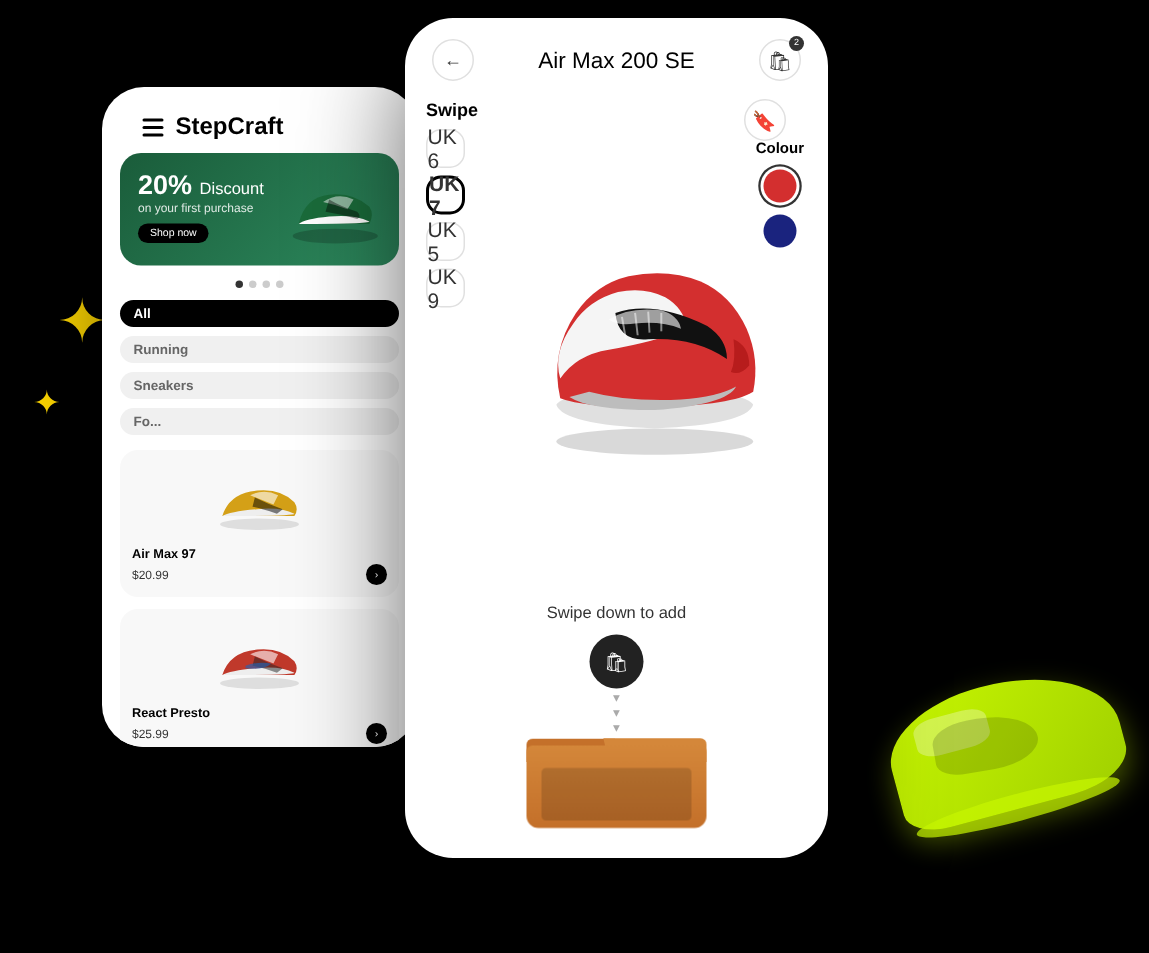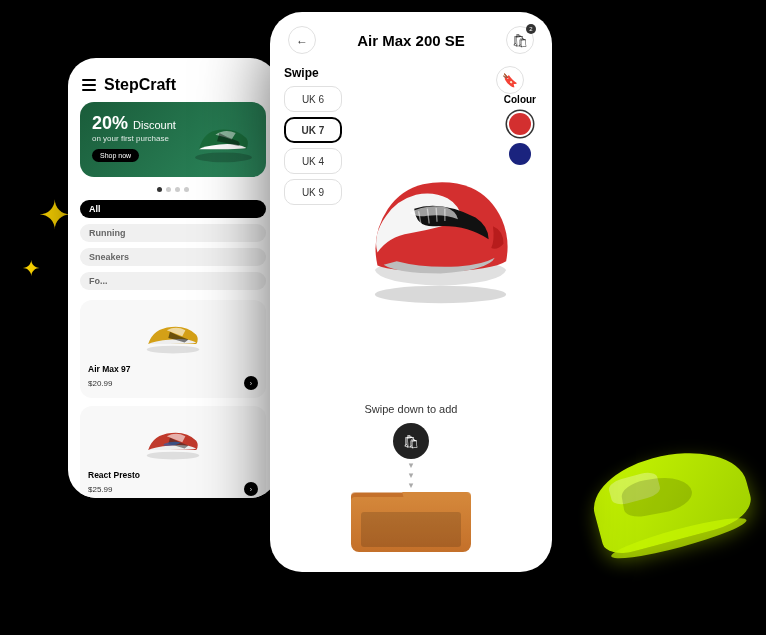--- a/index.html
+++ b/index.html
@@ -89,21 +89,21 @@
     }
 
     .phone-back-content {
       padding: 12px 0 0 0;
     }
 
     
     .stepcraft-header {
       display: flex;
       align-items: center;
-      padding: 6px 14px 8px;
+      padding: 6px 27px 8px;
       gap: 8px;
     }
     .hamburger-icon {
       display: flex;
       flex-direction: column;
       gap: 3px;
     }
     .hamburger-icon span {
       display: block;
       width: 14px;
@@ -273,21 +273,21 @@
       border: 1.5px solid #e0e0e0;
       display: flex;
       align-items: center;
       justify-content: center;
       font-size: 12px;
       color: #333;
       cursor: pointer;
     }
     .front-title {
       font-size: 15px;
-      font-weight: 700;
+      font-weight: 400;
       color: #000;
     }
     .cart-btn {
       width: 28px;
       height: 28px;
       border-radius: 50%;
       border: 1.5px solid #e0e0e0;
       display: flex;
       align-items: center;
       justify-content: center;
@@ -315,28 +315,28 @@
       font-weight: 600;
       color: #000;
       margin-bottom: 6px;
     }
     .size-options {
       display: flex;
       flex-direction: column;
       gap: 5px;
     }
     .size-option {
-      width: 58px;
+      width: 26px;
       height: 26px;
       border-radius: 10px;
       border: 1.5px solid #e0e0e0;
       display: flex;
       align-items: center;
       justify-content: center;
-      font-size: 10px;
+      font-size: 14px;
       font-weight: 500;
       color: #333;
       cursor: pointer;
     }
     .size-option.selected {
       border: 2px solid #000;
       font-weight: 700;
     }
 
     
@@ -634,21 +634,21 @@
         </div>
       </div>
 
       <div style="display:flex; flex:1; position:relative; padding: 0 14px;">
 
         <div style="display:flex;flex-direction:column;padding-top:2px;min-width:50px;">
           <div class="size-label">Swipe</div>
           <div class="size-options">
             <div class="size-option">UK 6</div>
             <div class="size-option selected">UK 7</div>
-            <div class="size-option">UK 4</div>
+            <div class="size-option">UK 5</div>
             <div class="size-option">UK 9</div>
           </div>
         </div>
 
         <div style="flex:1;display:flex;align-items:center;justify-content:center;position:relative;">
           <svg width="175" height="155" viewBox="0 0 200 170">
 
             <ellipse cx="100" cy="158" rx="75" ry="10" fill="rgba(0,0,0,0.15)"></ellipse>
 
             <path d="M25,130 Q30,145 100,148 Q170,145 175,130 Q170,120 100,118 Q30,120 25,130 Z" fill="#e0e0e0"></path>

